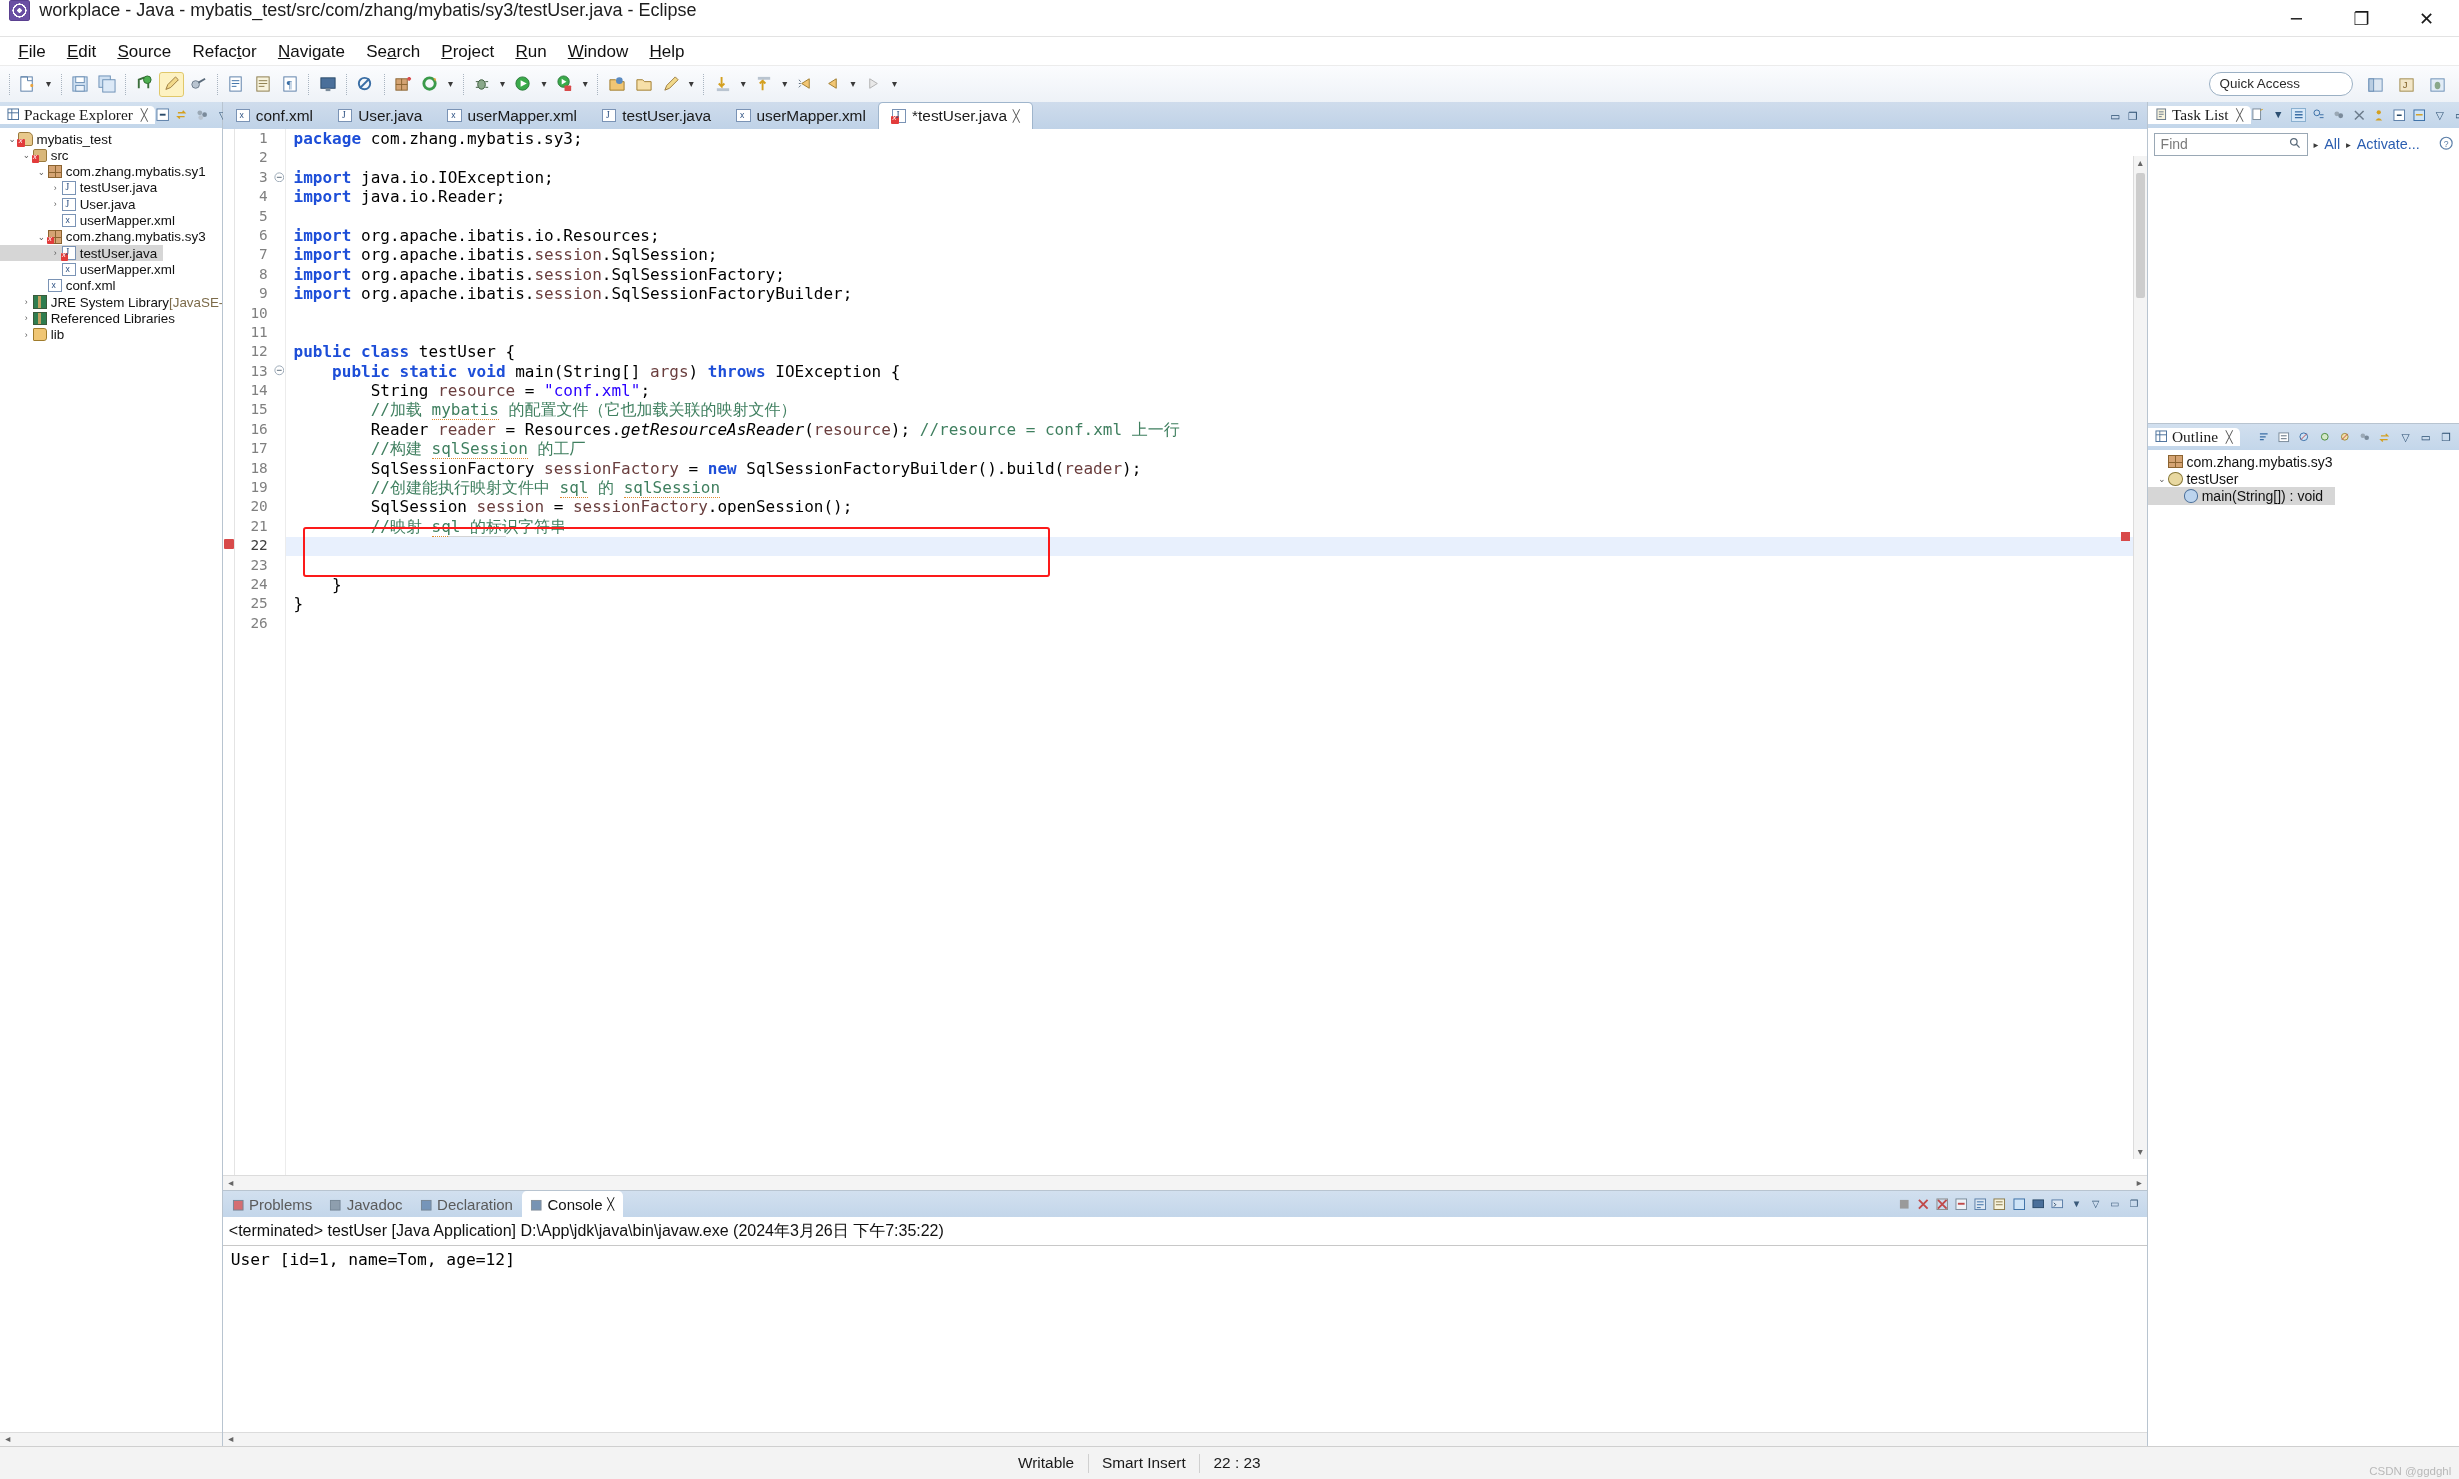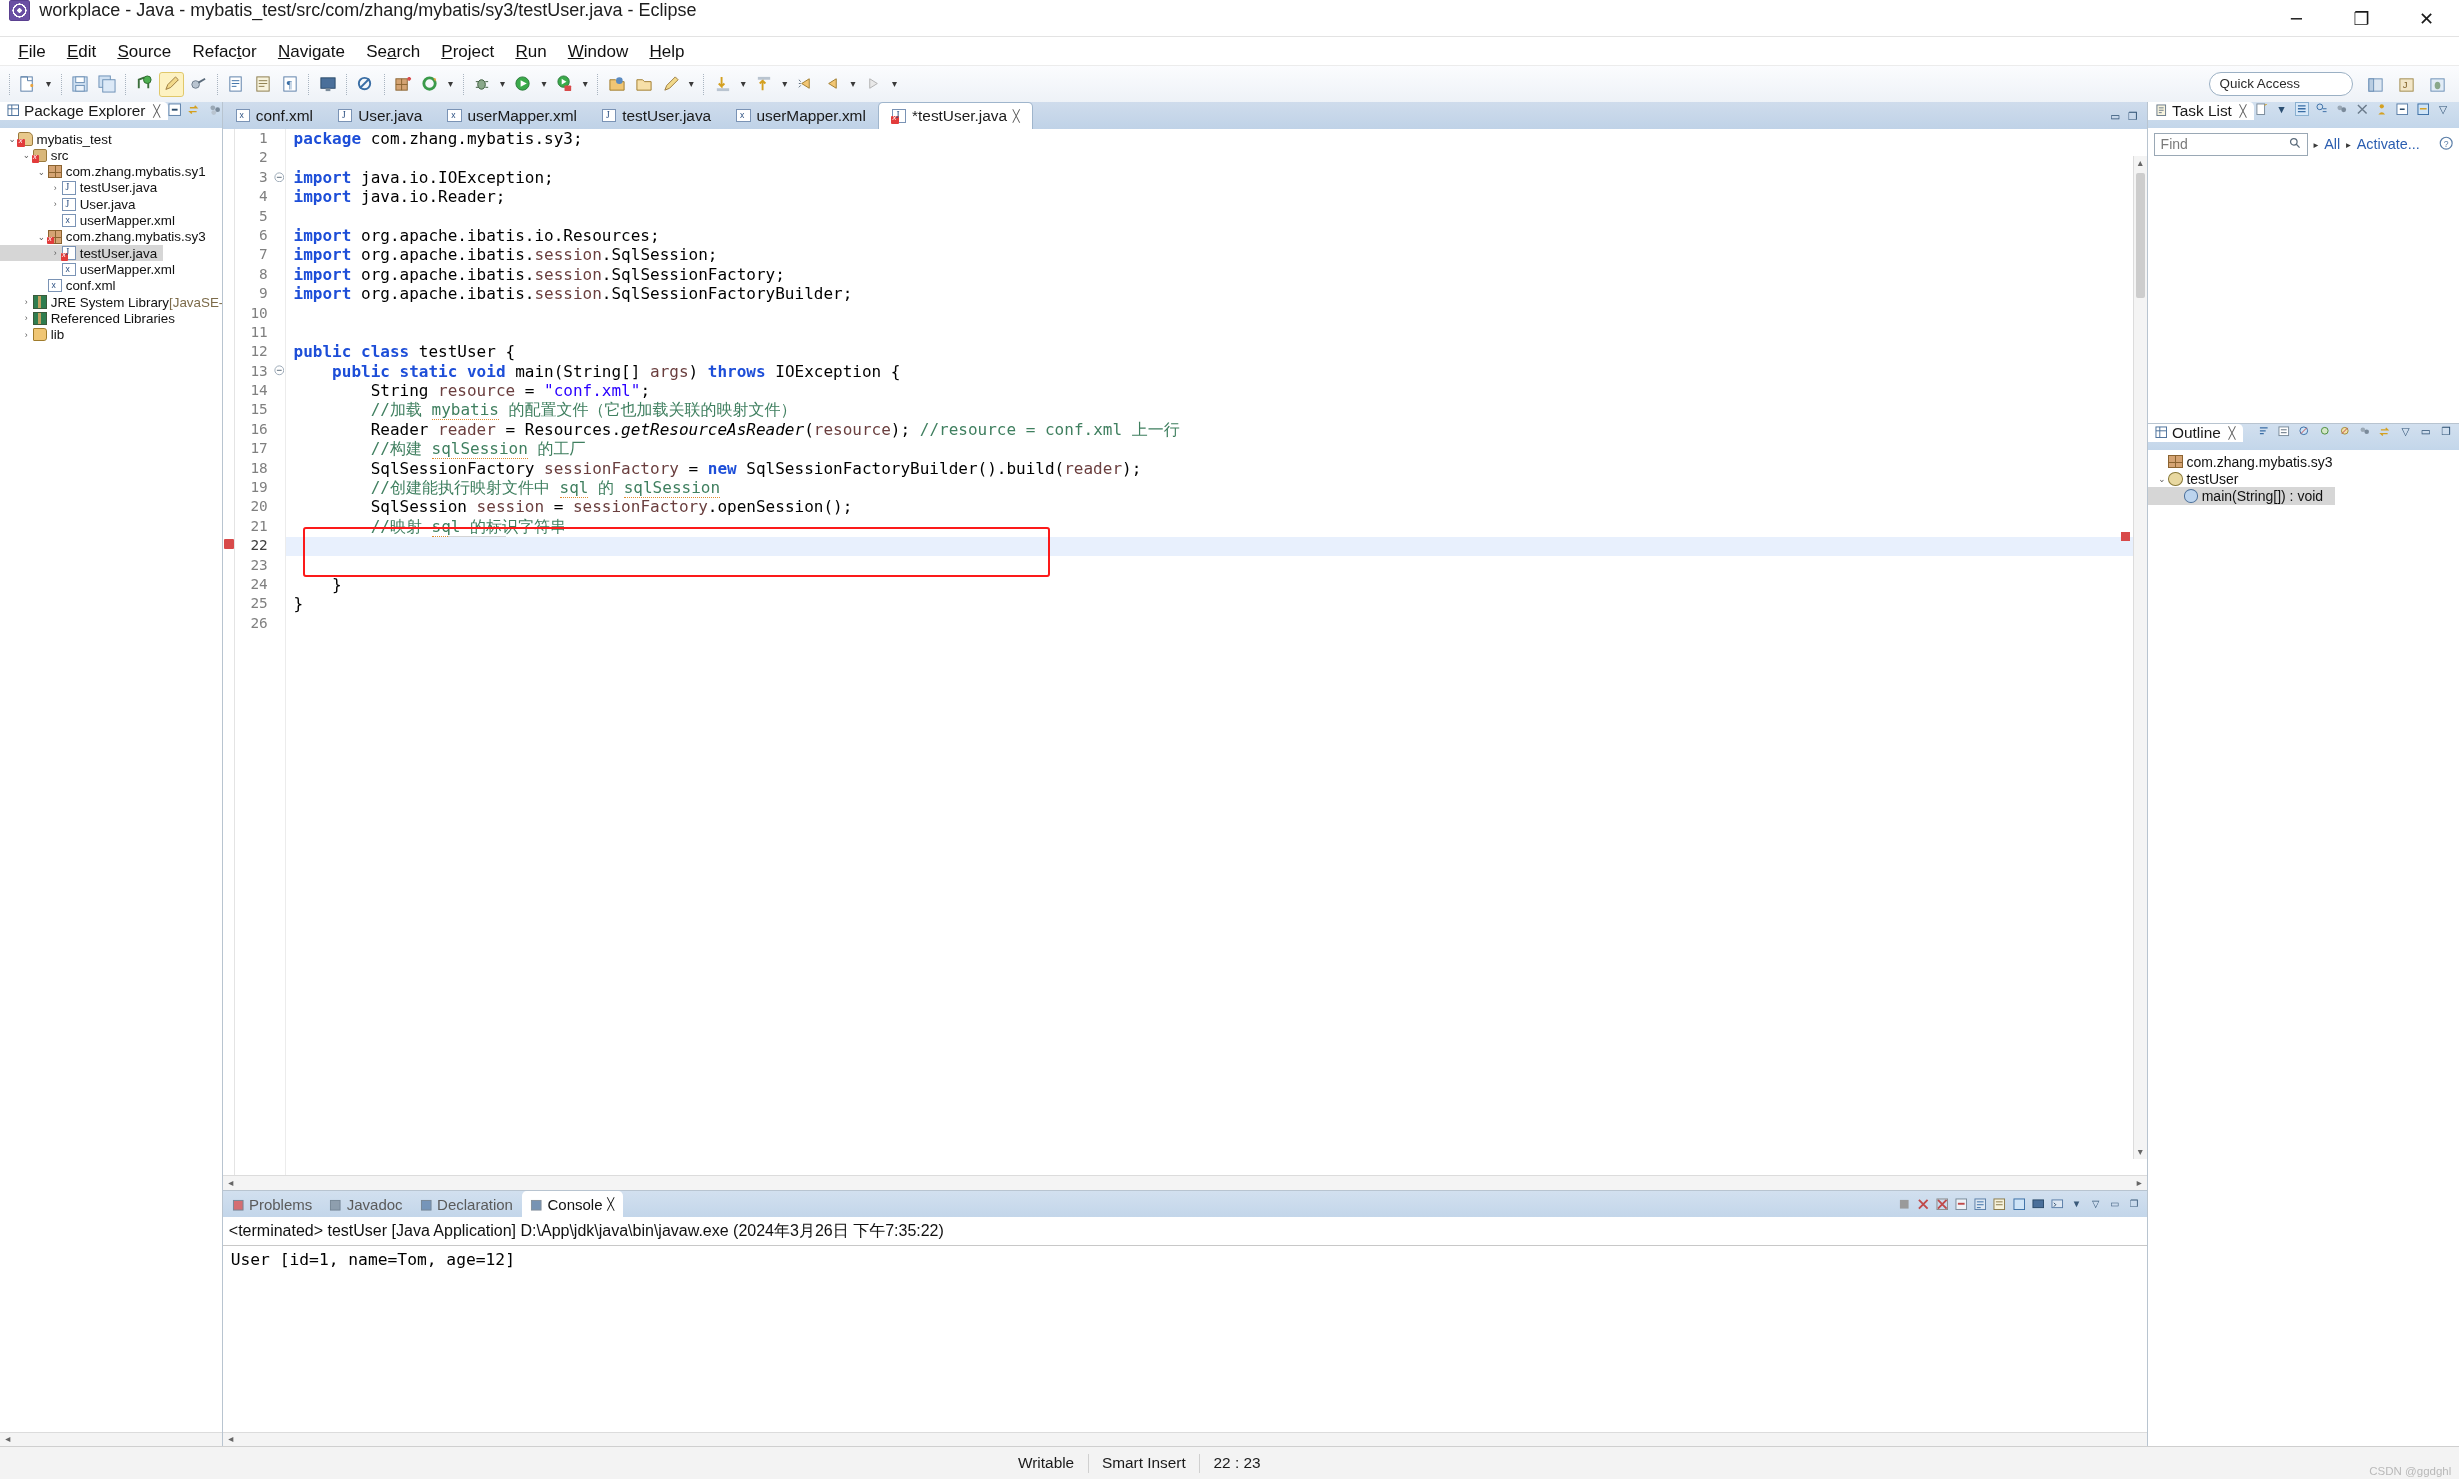--- a/index.html
+++ b/index.html
@@ -64,21 +64,21 @@
   }
   .tb-right { position: absolute; right: 7.7px; top: 6.7px; display: flex; gap: 3.8px; }
 
   
   .workbench { position: absolute; top: 102px; left: 0; right: 0; bottom: 33px; }
 
   
   .view-tabbar {
     height: 26px; position: relative;
     background: linear-gradient(to bottom,#d2e0ef 0%, #c3d6ea 100%);
-    display: flex; align-items: flex-start;
+    display: flex; align-items: center; font-family: Liberation Serif, serif;
   }
   .view-tab {
     background: #ffffff; display: flex; align-items: center; gap: 4.8px;
     padding: 0 7.7px 0 6.7px; font-size: 15.4px; color: #1a1a1a;
     border-top-right-radius: 4.8px; white-space: nowrap;
   }
   .view-tab .vclose { font-size: 11.5px; color: #5c5c5c; margin-left: 2.9px; }
   .view-tools { margin-left: auto; display: flex; align-items: center; gap: 5.8px; padding-right: 5.8px; }
   .vt-ico { width: 14.4px; height: 14.4px; font-size: 10.6px; color: #2c4f72; display:flex; align-items:center; justify-content:center; }
 

